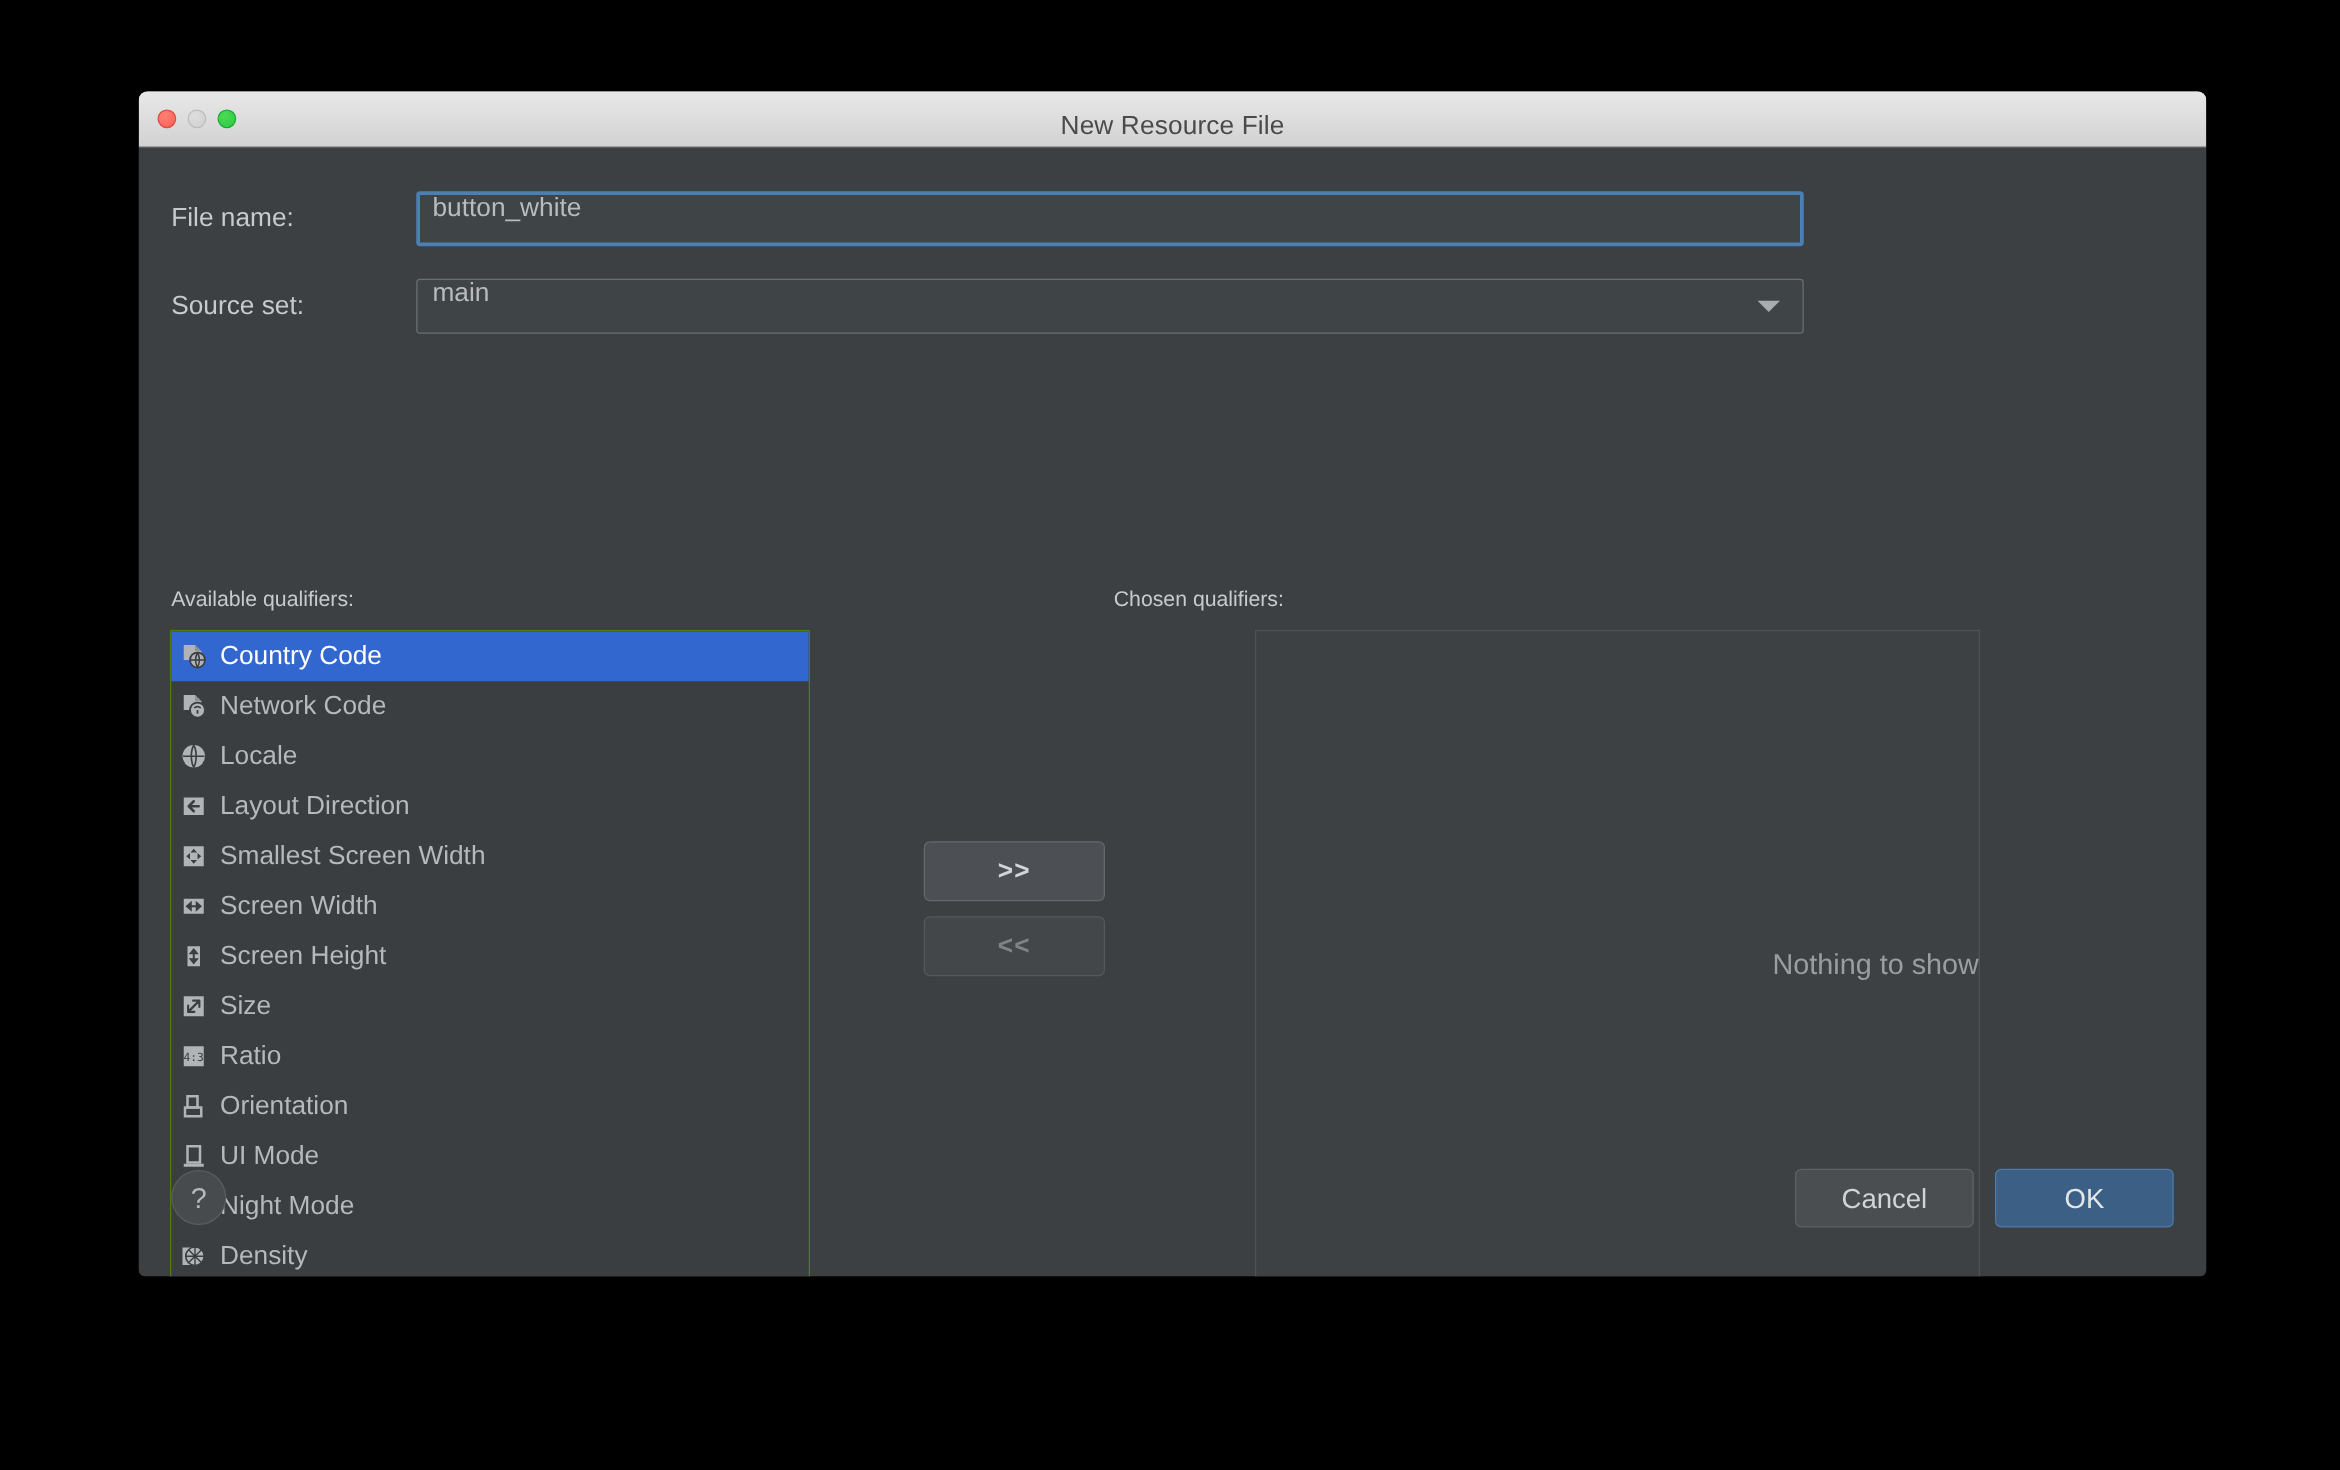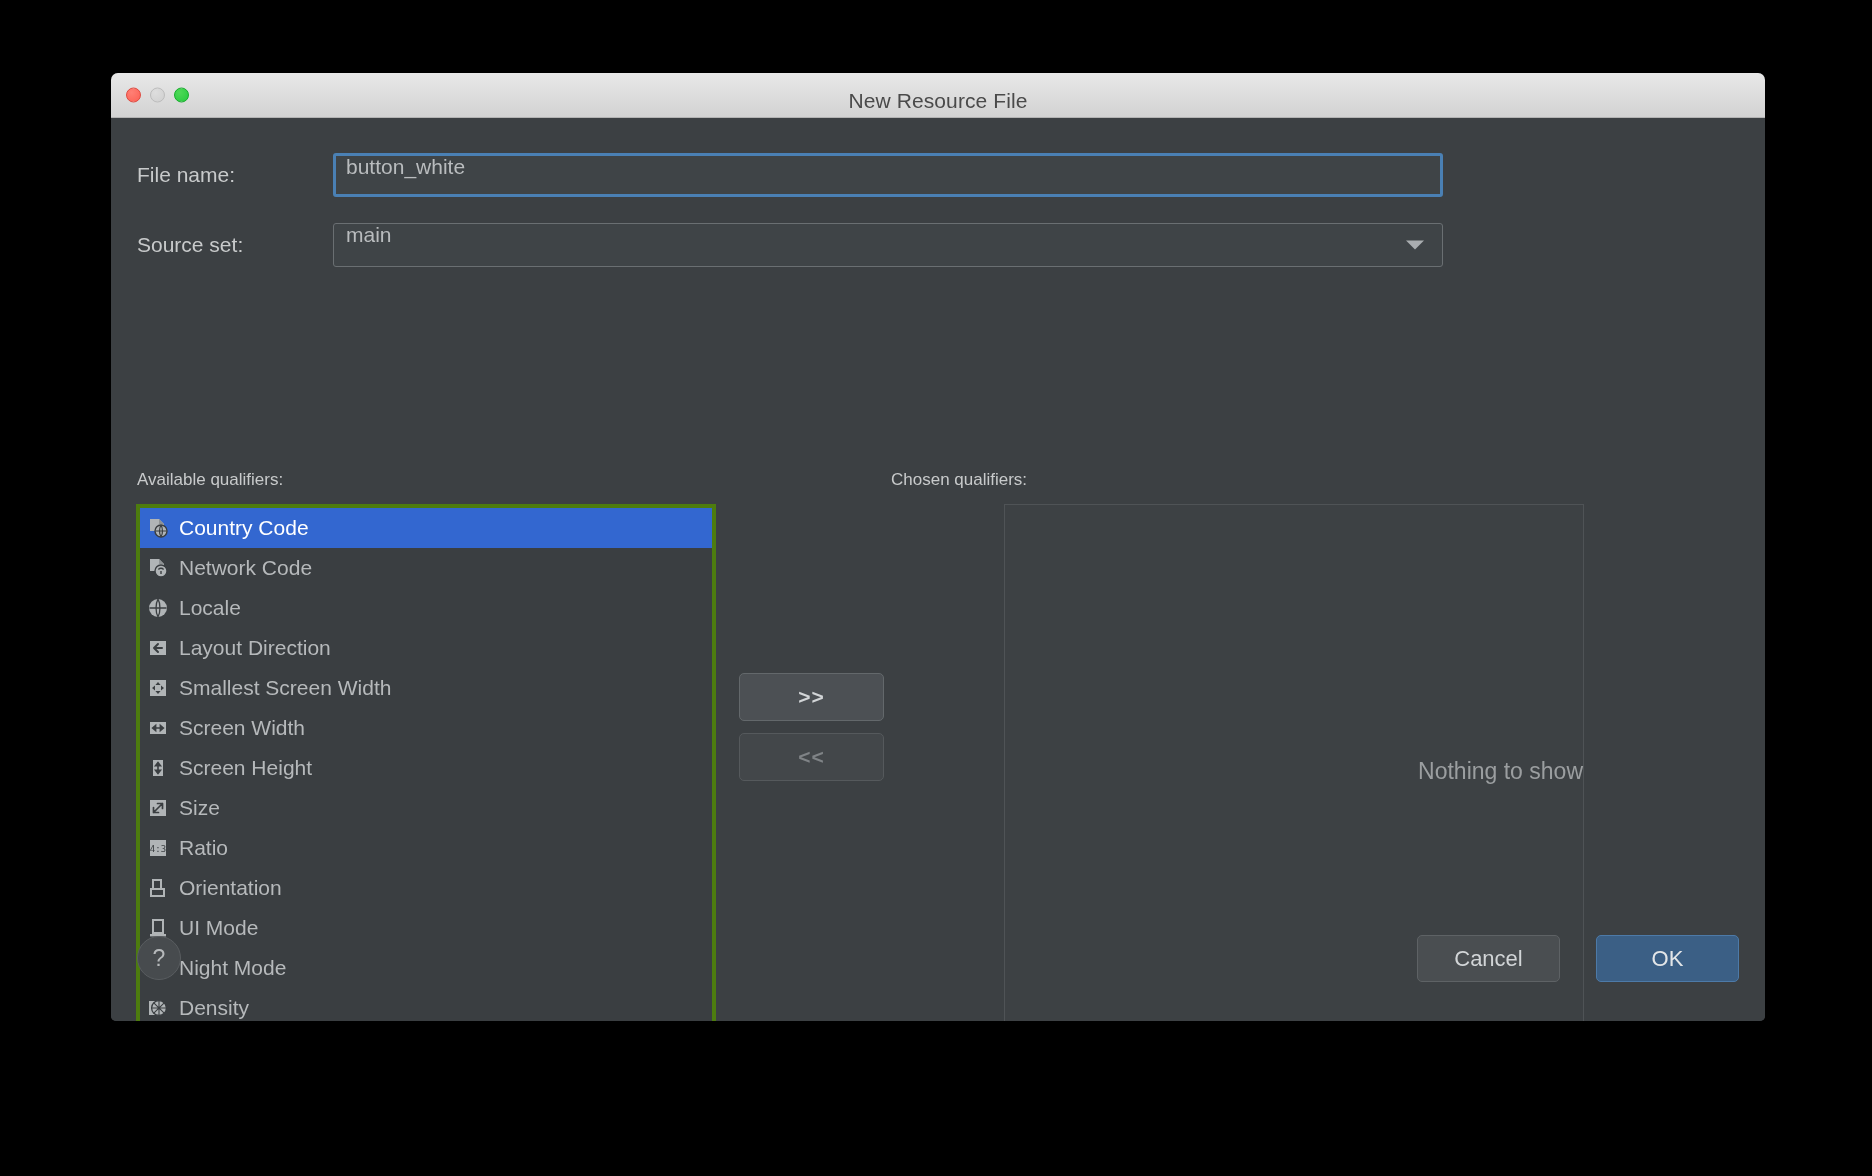--- a/index.html
+++ b/index.html
@@ -133,24 +133,24 @@
     font-size: 17px;
     color: #c8cacb;
   }
   .lbl-available { left: 26px; top: 352px; }
   .lbl-chosen    { left: 780px; top: 352px; }
 
   .listbox {
     position: absolute;
     left: 25px;
     top: 386px;
-    width: 580px;
+    width: 512px;
     height: 535px;
     background: #3a3e41;
-    border: 4px solid #4d7c0f;
+    border: 1px solid #4d7c0f;
     overflow: hidden;
   }
 
   .list-item {
     display: flex;
     align-items: center;
     height: 40px;
     padding-left: 7px;
     gap: 10px;
     font-size: 21px;
@@ -240,21 +240,21 @@
     align-items: center;
     justify-content: center;
     cursor: pointer;
   }
 
   .footer-actions {
     position: absolute;
     right: 26px;
     top: 17px;
     display: flex;
-    gap: 36px;
+    gap: 17px;
   }
   .btn {
     height: 47px;
     min-width: 143px;
     border-radius: 5px;
     font-size: 22px;
     display: flex;
     align-items: center;
     justify-content: center;
     cursor: pointer;

